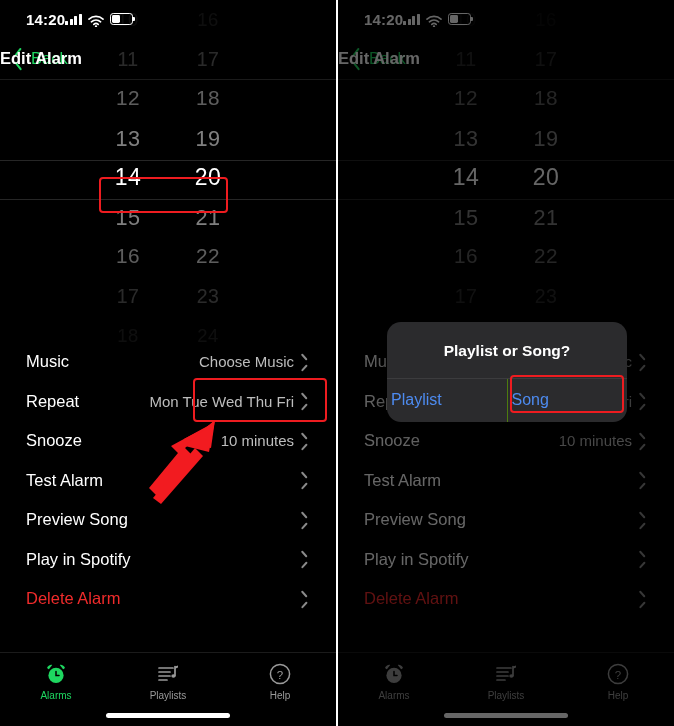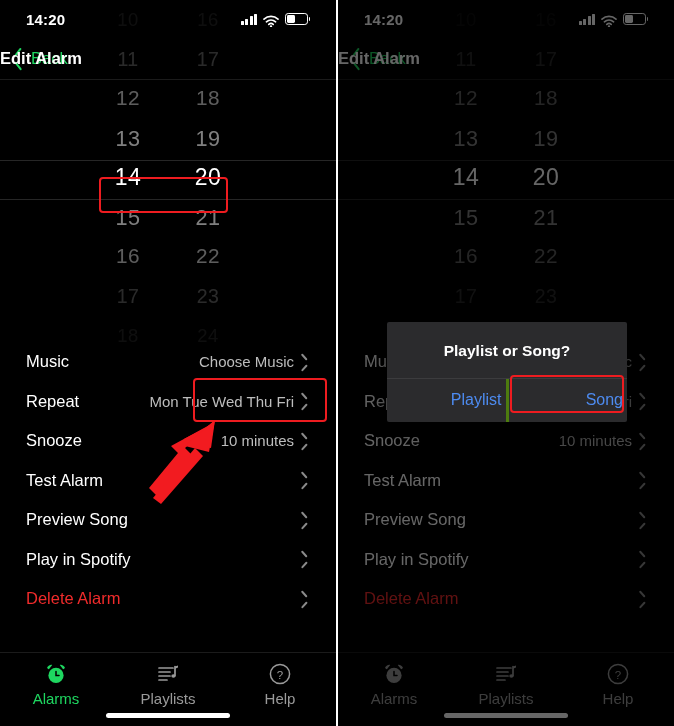--- a/index.html
+++ b/index.html
@@ -16,21 +16,21 @@
     width:336px; height:726px;
     background:#000000;
     overflow:hidden;
     flex:0 0 336px;
   }
   .divider { width:2px; height:726px; background:#ffffff; flex:0 0 2px; }
 
   
   .statusbar {
     position:relative; height:38px;
-    display:flex; align-items:center; justify-content:space-between;
+    display:flex; align-items:center; 
     padding:0 28px 0 26px;
   }
   .status-time { font-size:15px; font-weight:bold; color:#ffffff; letter-spacing:.2px; }
   .status-icons { display:flex; align-items:center; gap:6px; }
   .sig { display:flex; align-items:flex-end; gap:1.5px; height:11px; }
   .sig i { display:block; width:3px; background:#ffffff; border-radius:.5px; }
   .sig i:nth-child(1){height:4px;} .sig i:nth-child(2){height:6px;}
   .sig i:nth-child(3){height:8.5px;} .sig i:nth-child(4){height:11px;}
   .wifi { width:16px; height:12px; position:relative; }
   .batt { width:23px; height:12px; border:1.4px solid #ffffff; border-radius:3.2px; position:relative; padding:1.4px; }
@@ -87,49 +87,49 @@
   .chev-r::before { top:3.3px; transform:rotate(48deg); transform-origin:right center; }
   .chev-r::after  { top:8.3px; transform:rotate(-48deg); transform-origin:right center; }
 
   
   .tabbar {
     position:absolute; left:0; right:0; bottom:0; height:74px;
     border-top:1px solid #1b1b1b;
     display:flex; align-items:flex-start; padding-top:9px;
   }
   .tab { flex:1; display:flex; flex-direction:column; align-items:center; gap:4px; cursor:pointer; }
-  .tab-label { font-size:15px; color:#9a9a9a; }
+  .tab-label { font-size:10px; color:#9a9a9a; }
   .tab.active .tab-label { color:#1ed760; }
   .tab-icon { width:24px; height:24px; position:relative; }
   .home-ind {
     position:absolute; bottom:8px; left:50%; transform:translateX(-50%);
     width:124px; height:5px; background:#ffffff; border-radius:3px;
   }
 
   
   .redbox {
     position:absolute; border:2.6px solid #ee1c20; border-radius:4px;
     pointer-events:none; z-index:40;
   }
   .arrow { position:absolute; z-index:41; pointer-events:none; }
   .alert {
     position:absolute; z-index:30;
-    background:#2b2b2d; border-radius:2px; overflow:hidden;
+    background:#2b2b2d; border-radius:14px; overflow:hidden;
     box-shadow:0 6px 24px rgba(0,0,0,0.55);
   }
   .alert-title {
     text-align:center; font-size:15.5px; font-weight:bold; color:#ffffff;
     padding:20px 16px 18px;
   }
   .alert-actions { display:flex; border-top:1px solid #3c3c3e; }
   .alert-btn {
-    flex:1; text-align:right; font-size:16px; color:#4d8bf0;
+    flex:1; text-align:left; font-size:16px; color:#4d8bf0;
     padding:12px 4px 13px; cursor:pointer;
   }
-  .alert-btn + .alert-btn { border-left:3px solid #4d7c0f; }
+  .alert-btn + .alert-btn { border-left:1px solid #4d7c0f; }
   .dimmed { opacity:0.40; }
 </style>
 </head>
 <body>
 
 <div class="stage">
 
   <div class="phone" id="phone-left">
 
     <div class="statusbar">

